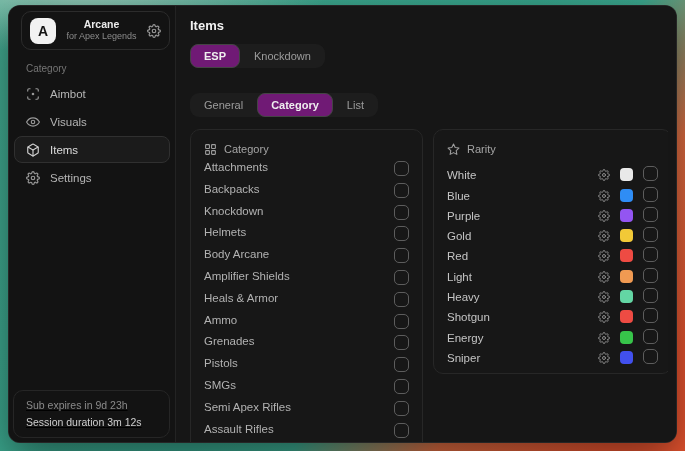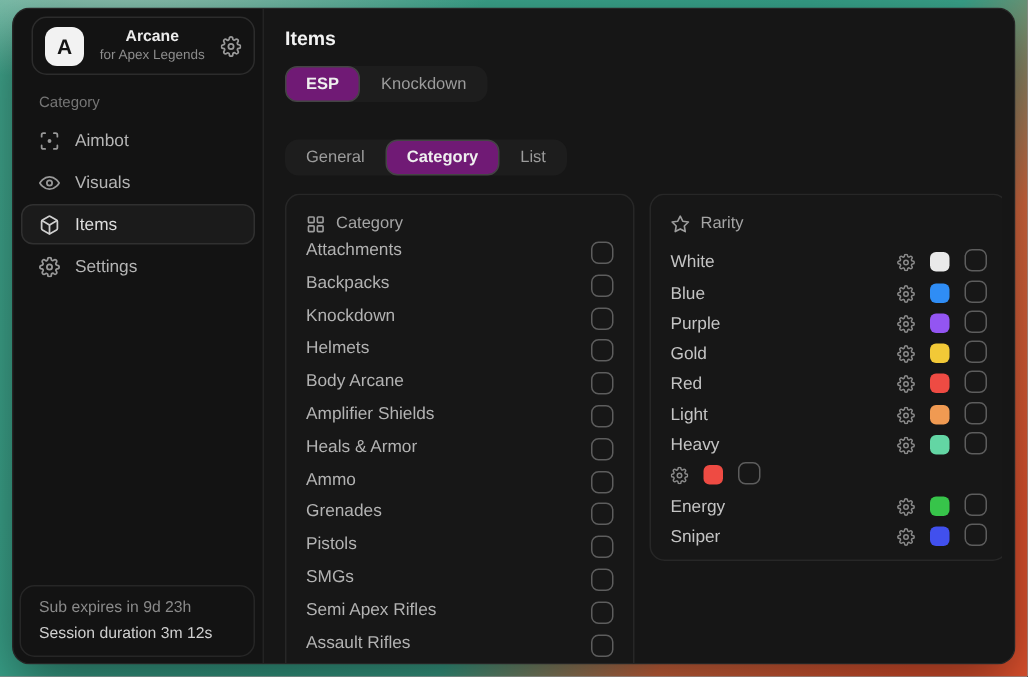--- a/index.html
+++ b/index.html
@@ -76,20 +76,21 @@
     border-color: #303030;
     color: #dcdcdc;
   }
   .nav-item.active .nav-ico { color: #cfcfcf; }
   .side-spacer { flex: 1; }
   .side-footer {
     margin: 12px 5px 4px 4px;
     border: 1px solid #262626;
     border-radius: 10px;
     padding: 6px 12px 7px;
+    text-decoration: underline;
   }
   .side-footer .l1 { font-size: 10.5px; color: #8a8a8a; line-height: 1.55; }
   .side-footer .l2 { font-size: 10.5px; color: #cfcfcf; line-height: 1.55; }
   
   .main { flex: 1; min-width: 0; background: #161616; display: flex; flex-direction: column; }
   .main-title {
     margin: 12px 0 0 14px;
     font-size: 13px; font-weight: bold; color: #f2f2f2;
   }
   .tabgroup {
@@ -438,20 +439,21 @@
                 <span class="rar-gear">
                   <svg width="12" height="12">
                     <use href="#i-gear"></use>
                   </svg>
                 </span>
                 <span class="swatch" style="background: rgb(99, 214, 164);"></span>
                 <span class="checkbox"></span>
               </div>
 
               <div class="rar-row">
+                <span class="row-label">Shotgun</span>
                 <span class="rar-gear">
                   <svg width="12" height="12">
                     <use href="#i-gear"></use>
                   </svg>
                 </span>
                 <span class="swatch" style="background: rgb(238, 75, 67);"></span>
                 <span class="checkbox"></span>
               </div>
 
               <div class="rar-row">

